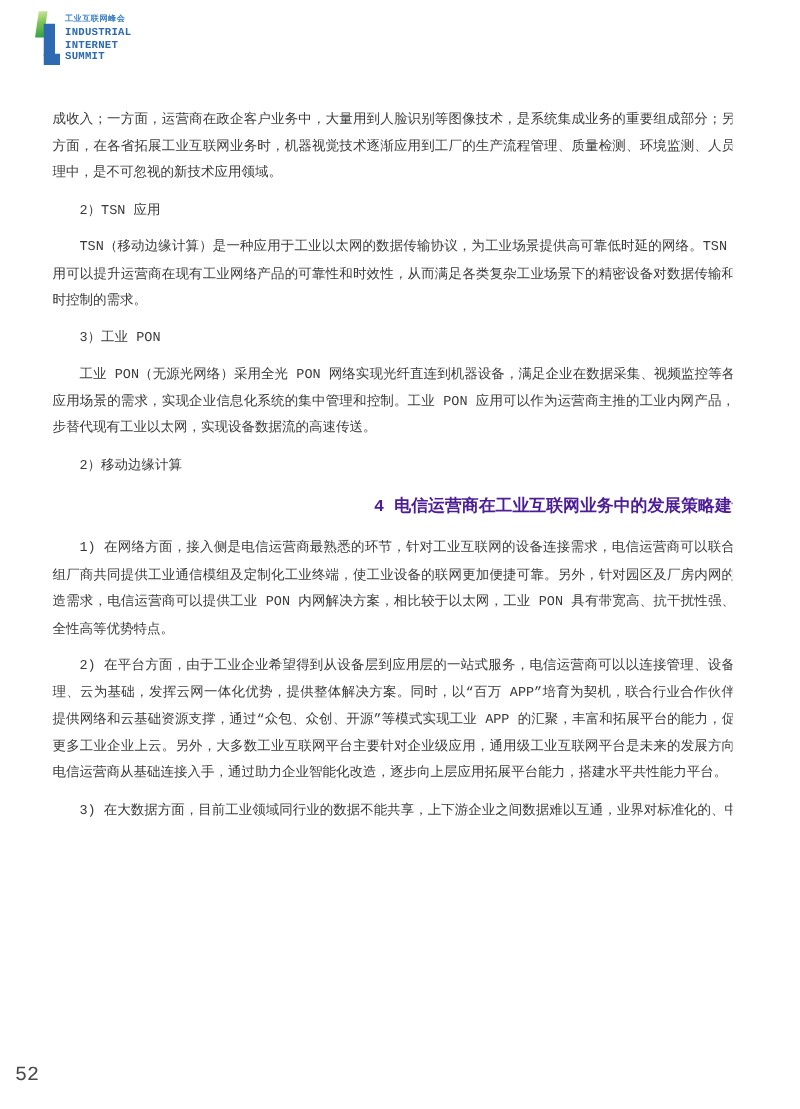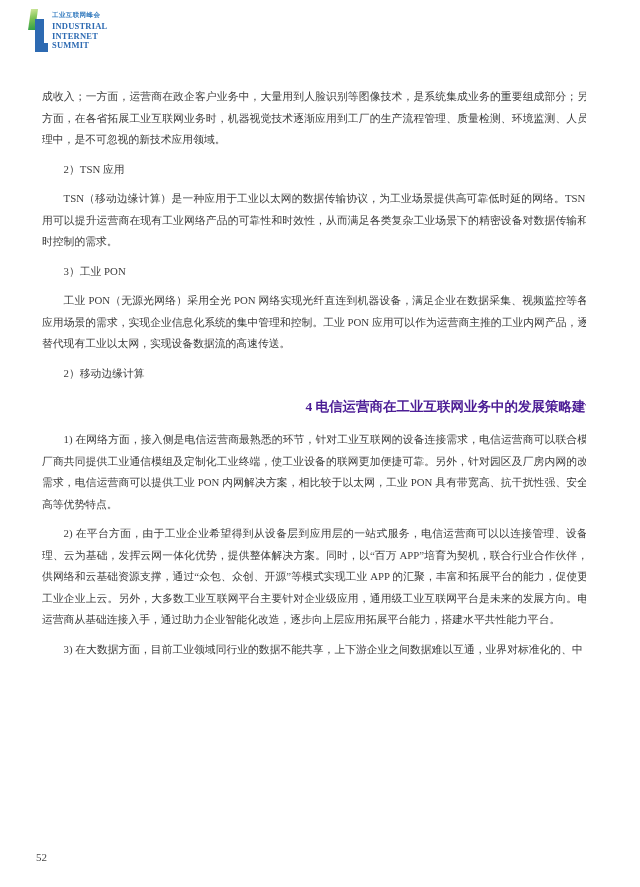--- a/index.html
+++ b/index.html
@@ -3,21 +3,21 @@
 <meta charset="utf-8">
 <style>
   * { box-sizing: border-box; }
   html, body { margin: 0; padding: 0; background: #ffffff; }
   .page {
     position: relative;
     width: 586px;
     height: 887px;
     background: #ffffff;
     overflow: hidden;
-    font-family: Liberation Serif, serif;
+    font-family: Liberation Mono, monospace;
   }
   
   .logo {
     position: absolute;
     top: 9px;
     left: 30px;
     display: flex;
     align-items: flex-start;
   }
   .logo-mark { position: relative; width: 18px; height: 44px; margin-right: 4px; }
@@ -46,22 +46,22 @@
     text-align: justify;
   }
   .para { margin: 0 0 8px 0; text-indent: 2em; }
   .para.no-indent { text-indent: 0; }
   .section-heading {
     font-size: 13.5px; font-weight: bold; color: #4c1d95;
     line-height: 20px; margin: 13px 0 12px 0; text-indent: 8px;
     text-align: right;
   }
   .page-number {
-    position: absolute; left: 36px; top: 851px;
-    font-size: 11px; color: #4a4a4a;
+    position: absolute; left: 12px; top: 851px;
+    font-size: 16px; color: #4a4a4a;
   }
 </style>
 </head>
 <body>
 
 <div class="page">
 
   <header class="logo">
     <div class="logo-mark">
       <span class="lm-green"></span>

